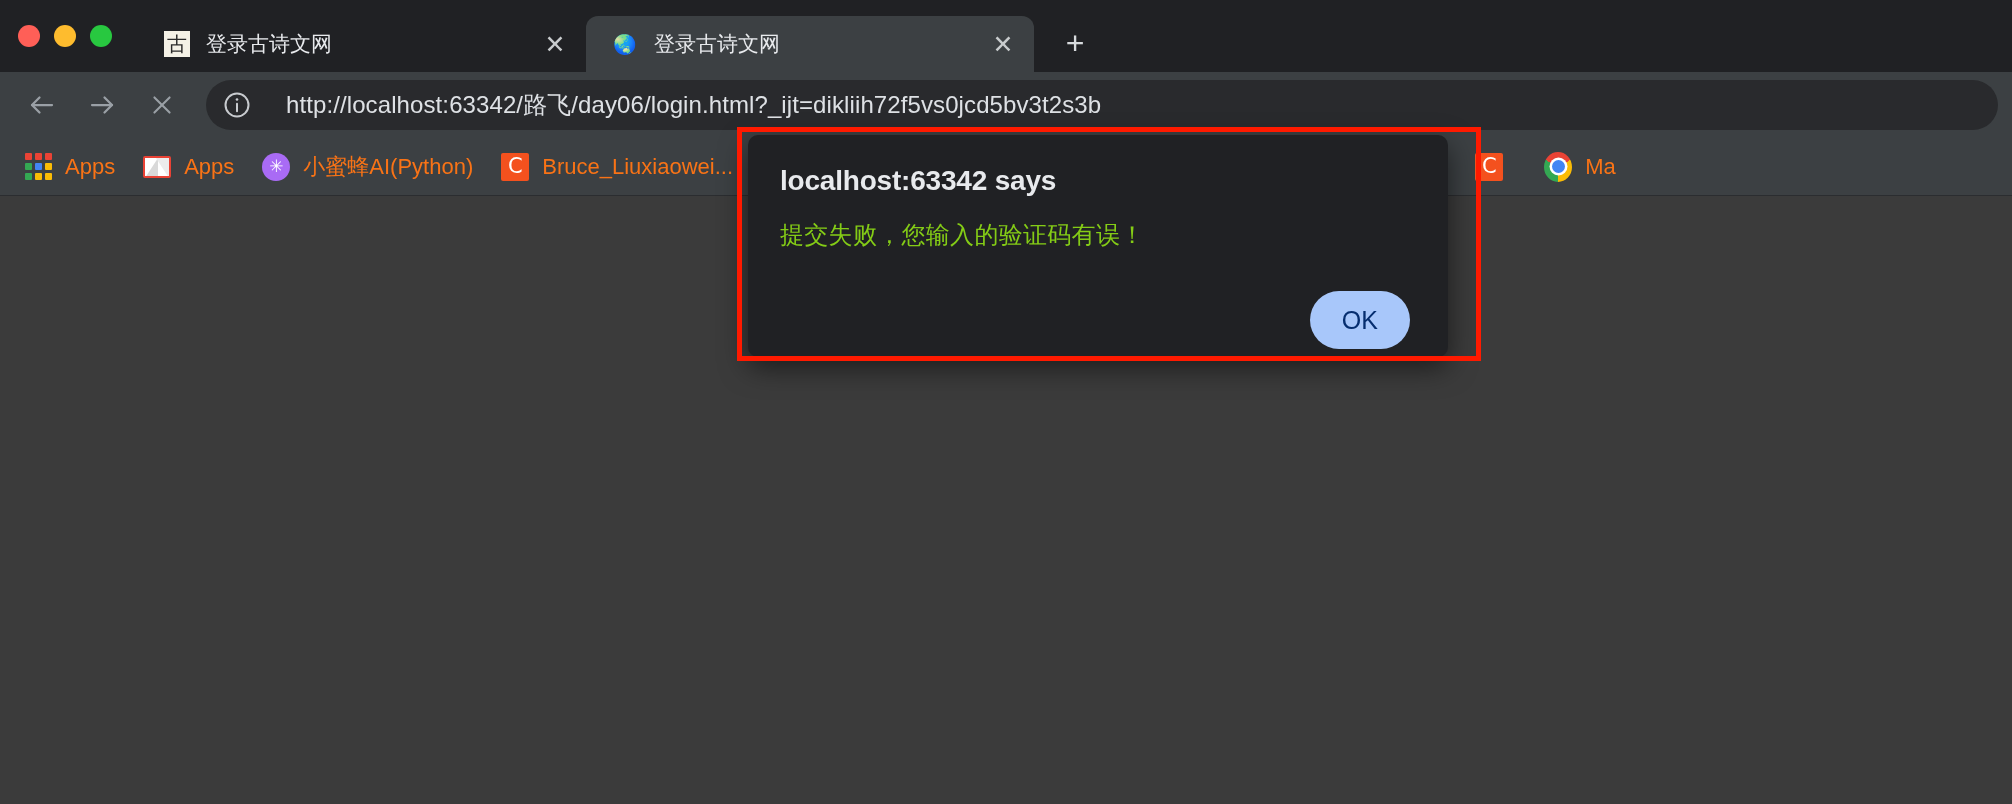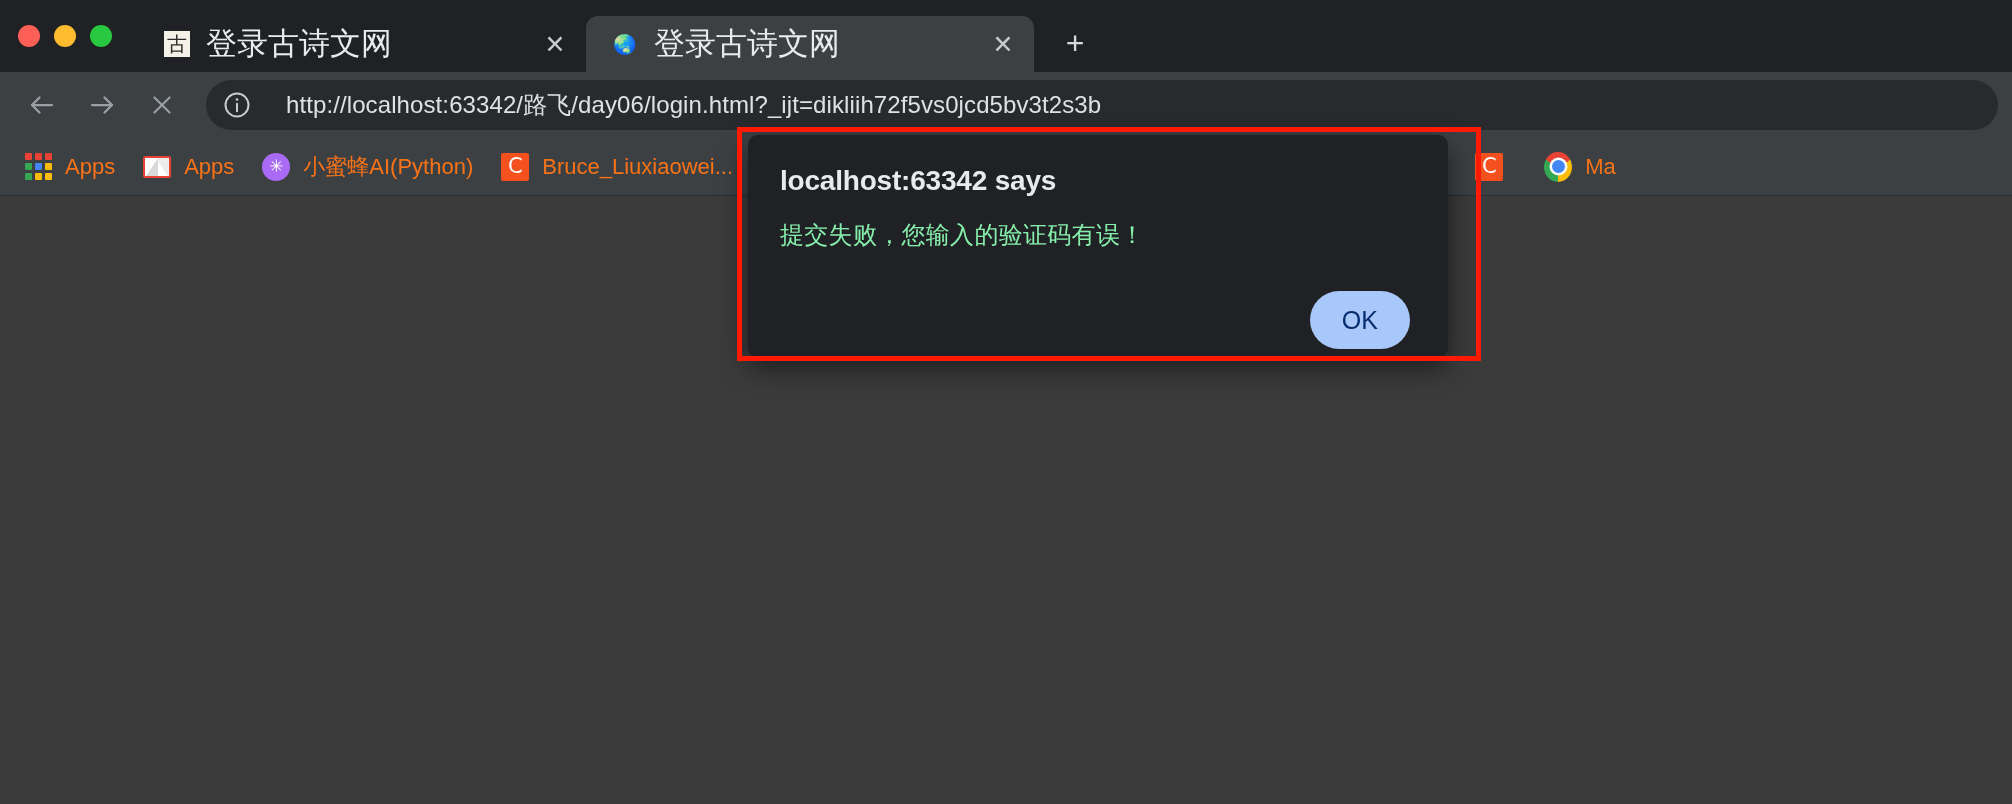--- a/index.html
+++ b/index.html
@@ -61,21 +61,21 @@
   .favicon-gushiwen {
     background: #f4f1e6;
     color: #2a2a2a;
     font-family: "DejaVu Sans", sans-serif;
     font-size: 20px;
     width: 26px; height: 26px;
   }
   .tab-title {
     flex: 1 1 auto;
     color: #e8eaed;
-    font-size: 31px;
+    font-size: 21px;
     white-space: nowrap;
     overflow: hidden;
     text-overflow: ellipsis;
   }
   .tab-close {
     flex: 0 0 auto;
     width: 30px; height: 30px;
     display: flex; align-items: center; justify-content: center;
     color: #c9ccce;
     font-size: 25px;
@@ -285,21 +285,21 @@
     flex-direction: column;
   }
   .dialog-title {
     color: #e8eaed;
     font-size: 28px;
     font-weight: 700;
     letter-spacing: -0.2px;
     margin-bottom: 22px;
   }
   .dialog-message {
-    color: #86efac;
+    color: #84cc16;
     font-size: 24px;
     font-family: "DejaVu Sans", sans-serif;
     letter-spacing: 0.3px;
   }
   .dialog-actions {
     margin-top: auto;
     display: flex;
     justify-content: flex-end;
     padding-bottom: 8px;
   }

